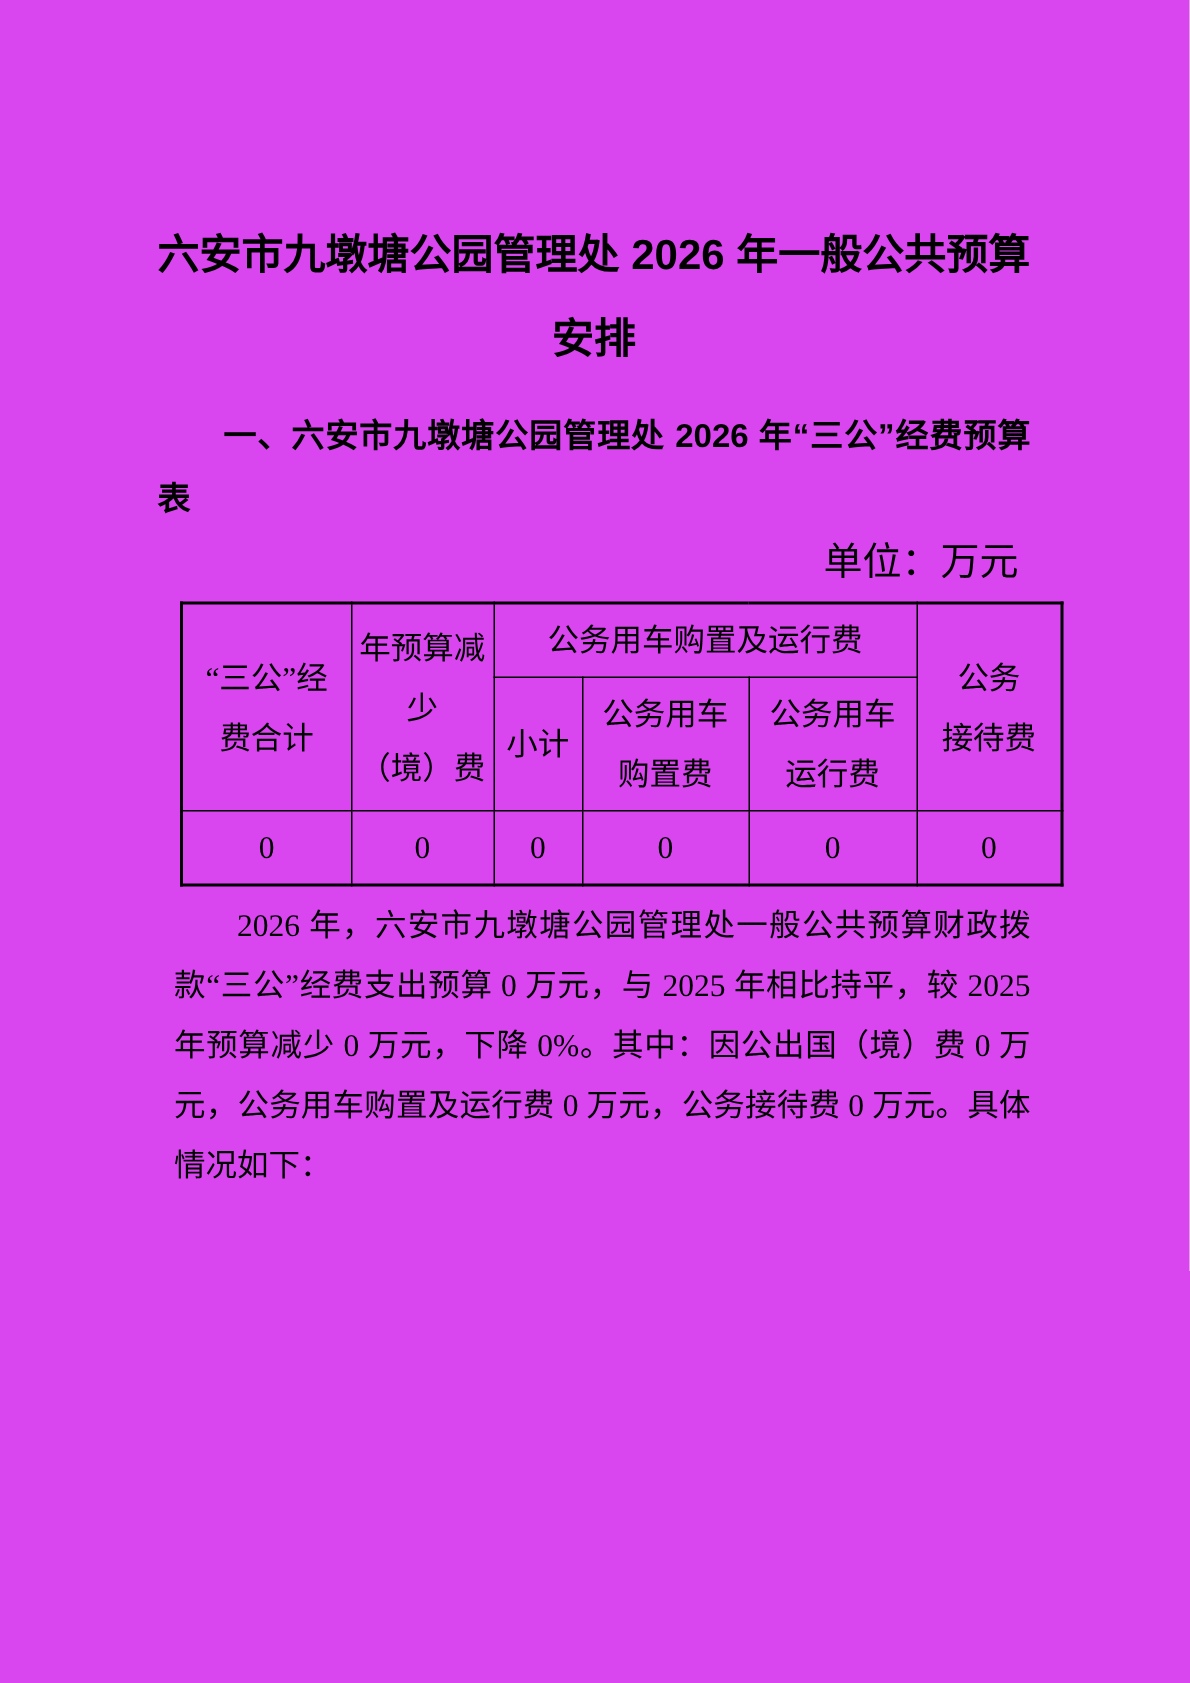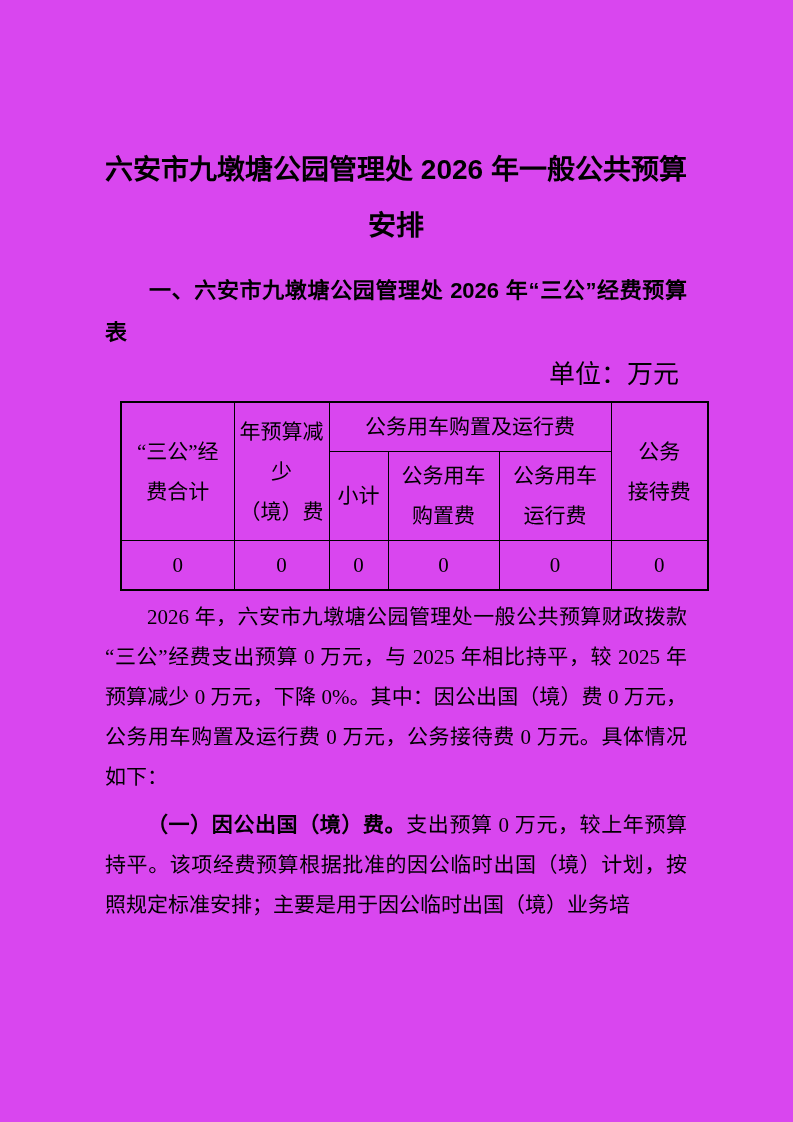--- a/index.html
+++ b/index.html
@@ -63,21 +63,21 @@
     padding: 4px;
     overflow: hidden;
   }
   .body-para {
     margin: 0;
     font-size: 21px;
     line-height: 40px;
     text-align: justify;
     text-indent: 2em;
   }
-  .body-para.p1 { margin-top: 6px; }
+  .body-para.p1 { margin-top: 6px; margin-left: 11px; }
   .body-para.p2 { margin-top: 8px; }
   .bold-lead { font-weight: bold; }
 </style>
 </head>
 <body>
 
 <div class="page">
   <div class="content">
 
     <div class="doc-title">
@@ -131,16 +131,15 @@
           <td>0</td>
           <td>0</td>
           <td>0</td>
         </tr>
       </tbody>
     </table>
 
 
     <p class="body-para p1">2026 年，六安市九墩塘公园管理处一般公共预算财政拨款“三公”经费支出预算 0 万元，与 2025 年相比持平，较 2025 年预算减少 0 万元，下降 0%。其中：因公出国（境）费 0 万元，公务用车购置及运行费 0 万元，公务接待费 0 万元。具体情况如下：</p>
 
-    <p class="body-para p2"><span class="bold-lead">（一）因公出国（境）费。</span><span>支出预算 0 万元，较上年预算持平。该项经费预算根据批准的因公临时出国（境）计划，按照规定标准安排；主要是用于因公临时出国（境）业务培</span></p>
 
   </div>
 </div>
 
 </body></html>

